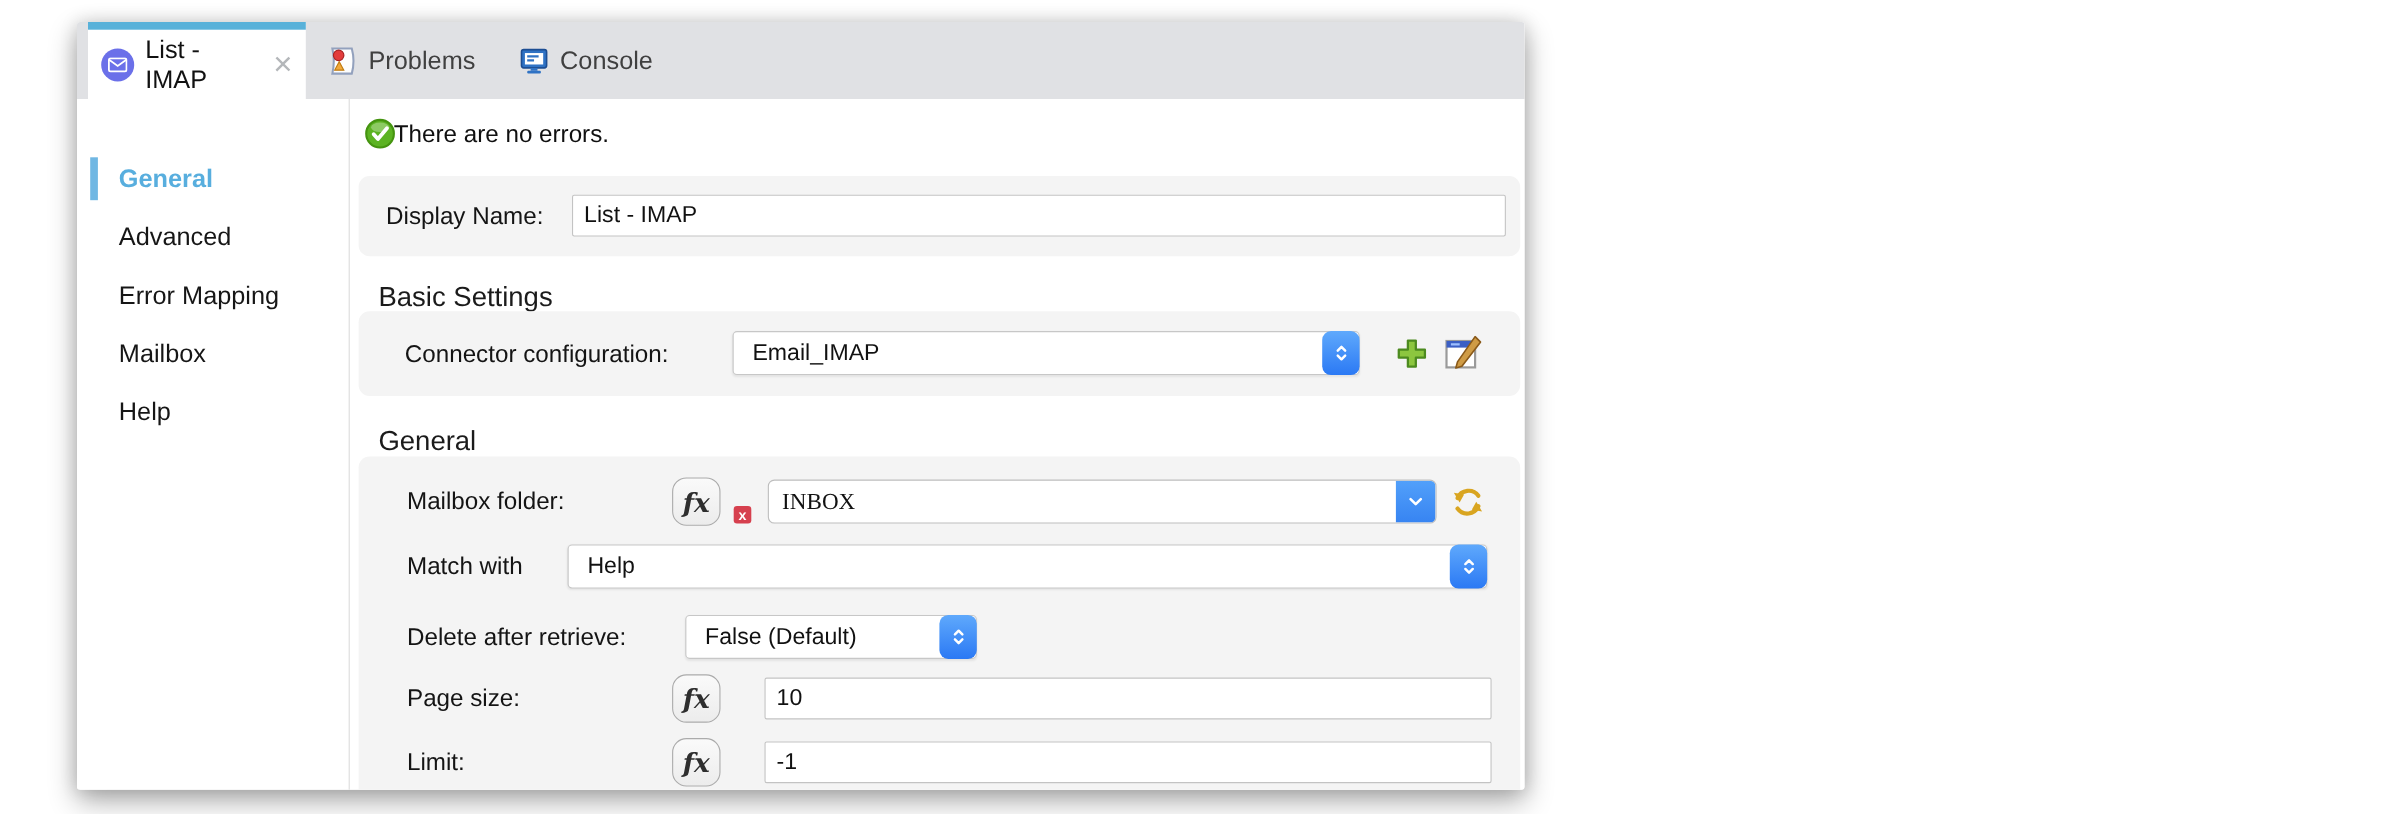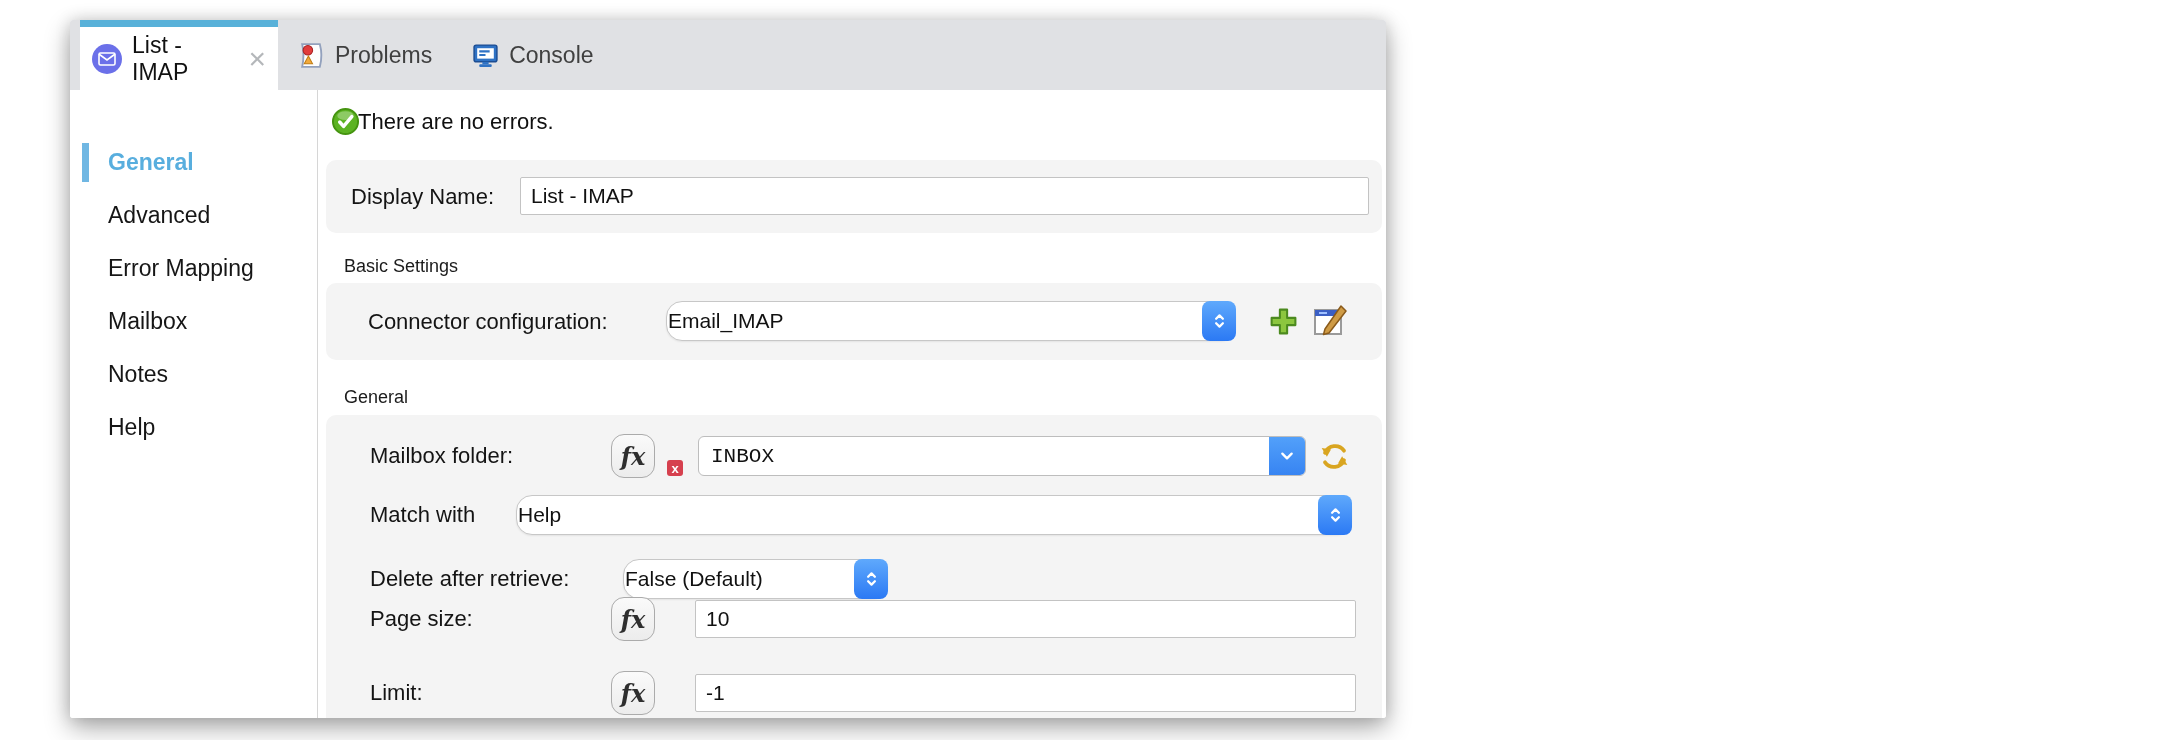--- a/index.html
+++ b/index.html
@@ -33,41 +33,41 @@
 
   
   .status-icon { position:absolute; left:13px; top:17px; }
   .status-text { position:absolute; left:40px; top:18px; font-size:22px; color:#101010; line-height:28px; }
 
   
   .gbox { position:absolute; left:8px; width:1056px; background:#f4f4f4; border-radius:10px; }
   #box-displayname { top:70px;  height:73px; }
   #box-basic       { top:193px; height:77px; }
   #box-general     { top:325px; height:312px; border-bottom-left-radius:0; border-bottom-right-radius:0; }
-  .section-title { position:absolute; left:26px; font-size:18px; color:#1b1b1b; }
+  .section-title { position:absolute; left:26px; font-size:25px; color:#1b1b1b; }
   #title-basic   { top:166px; }
   #title-general { top:297px; }
 
   .flabel { position:absolute; font-size:22px; color:#141414; white-space:nowrap; }
 
   
   .tinput { position:absolute; border:1px solid #c3c3c3; border-radius:2px; background:#fff;
             font-size:21px; color:#111; padding:0 10px; font-family:inherit; outline:none; }
 
   
-  .mac-select { position:absolute; background:#fff; border:1px solid #c7c7c7; border-radius:16px;
-                display:flex; align-items:center; padding-left:1px; font-size:21px; color:#111;
+  .mac-select { position:absolute; background:#fff; border:1px solid #c7c7c7; border-radius:4px;
+                display:flex; align-items:center; padding-left:17px; font-size:21px; color:#111;
                 box-shadow:0 1px 2px rgba(0,0,0,.07); }
   .spin-cap { position:absolute; top:-1px; bottom:-1px; right:-1px; width:34px; border-radius:8px;
               background:linear-gradient(#5fa9fc,#2b79f4); display:flex; flex-direction:column;
               align-items:center; justify-content:center; gap:1px; }
 
   
   .combo { position:absolute; background:#fff; border:1px solid #bdbdbd; border-radius:6px; display:flex; overflow:hidden; }
-  .combo input { flex:1; border:none; outline:none; font-size:21px; padding:0 0 0 12px; color:#111; font-family:Liberation Mono, monospace; background:transparent; }
+  .combo input { flex:1; border:none; outline:none; font-size:21px; padding:0 0 0 12px; color:#111; font-family:Liberation Serif, serif; background:transparent; }
   .combo-cap { width:36px; background:linear-gradient(#52a0fa,#3784f2); display:flex; align-items:center; justify-content:center; flex:0 0 auto; }
 
   
   .fxbtn { position:absolute; width:44px; height:44px; background:linear-gradient(#fafafa,#ececec);
            border:1px solid #ababab; border-radius:13px; display:flex; align-items:center; justify-content:center;
            font-family:"DejaVu Serif","Liberation Serif",serif; font-style:italic; font-weight:bold; font-size:24px; color:#2e2e2e; }
 
   .err-badge { position:absolute; width:16px; height:16px; background:#d6404e; border-radius:3px; color:#fff;
                font-size:13px; font-weight:bold; display:flex; align-items:center; justify-content:center; line-height:1; }
 
@@ -121,21 +121,20 @@
 
     </div>
 
     <div class="split">
 
       <div class="sidebar">
         <div class="side-item active">General</div>
         <div class="side-item">Advanced</div>
         <div class="side-item">Error Mapping</div>
         <div class="side-item">Mailbox</div>
-        <div class="side-item">Notes</div>
         <div class="side-item">Help</div>
       </div>
 
       <div class="main">
 
         <span class="status-icon">
           <svg width="29" height="29" viewBox="0 0 30 30">
               <circle cx="15" cy="15" r="13" fill="#5cb322" stroke="#459410" stroke-width="2"></circle>
               <ellipse cx="15" cy="9" rx="8.5" ry="4.5" fill="#fff" opacity="0.3"></ellipse>
               <path d="M9 15.5 l4 4.5 l8.5 -10" fill="none" stroke="#fff" stroke-width="3.6" stroke-linecap="round" stroke-linejoin="round"></path>
@@ -219,21 +218,21 @@
               <span>False (Default)</span>
               <span class="spin-cap">
                 <svg width="13" height="18" viewBox="0 0 10 16" fill="none" stroke="#fff" stroke-width="2" stroke-linecap="round" stroke-linejoin="round">
                     <polyline points="2,6 5,3 8,6"></polyline>
                     <polyline points="2,10 5,13 8,10"></polyline>
                   </svg>
               </span>
             </div>
           </div>
 
-          <div class="row" style="top:184px;">
+          <div class="row" style="top:200px;">
             <div class="flabel">Page size:</div>
             <div class="fxbtn" style="left:285px; top:-2px;">fx</div>
             <input class="tinput" style="left: 369px; top: 1px; width: 661px; height: 38px;" value="10">
           </div>
 
           <div class="row" style="top:258px;">
             <div class="flabel">Limit:</div>
             <div class="fxbtn" style="left:285px; top:-2px;">fx</div>
             <input class="tinput" style="left: 369px; top: 1px; width: 661px; height: 38px;" value="-1">
           </div>

